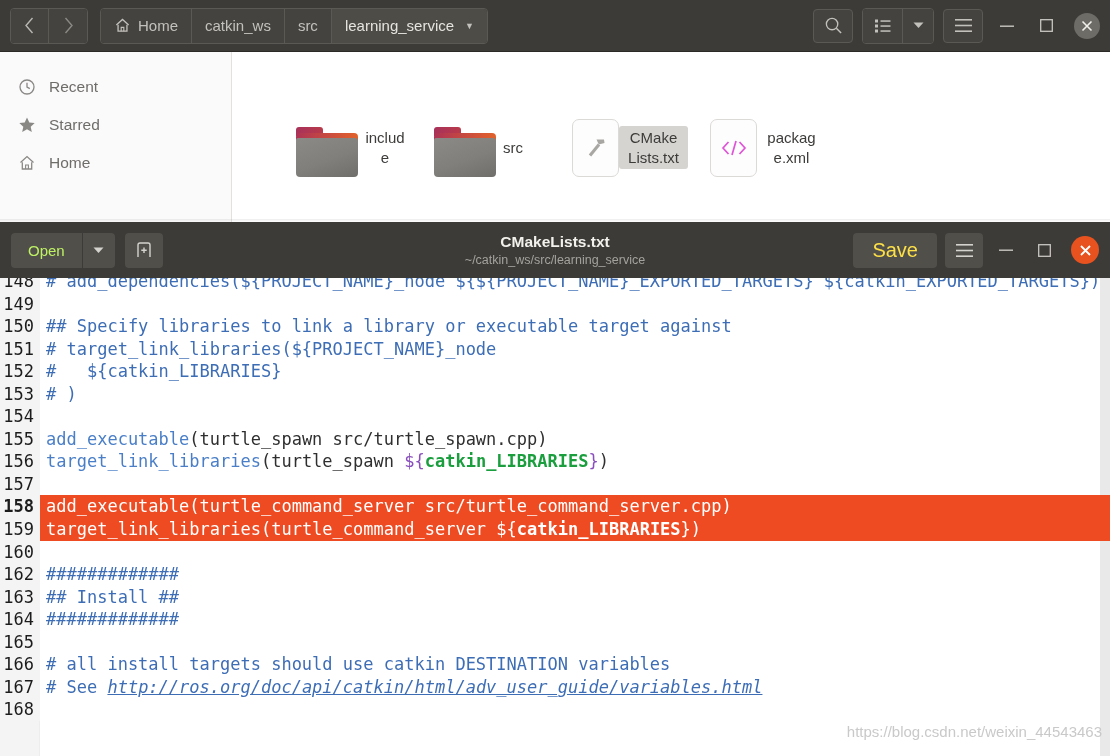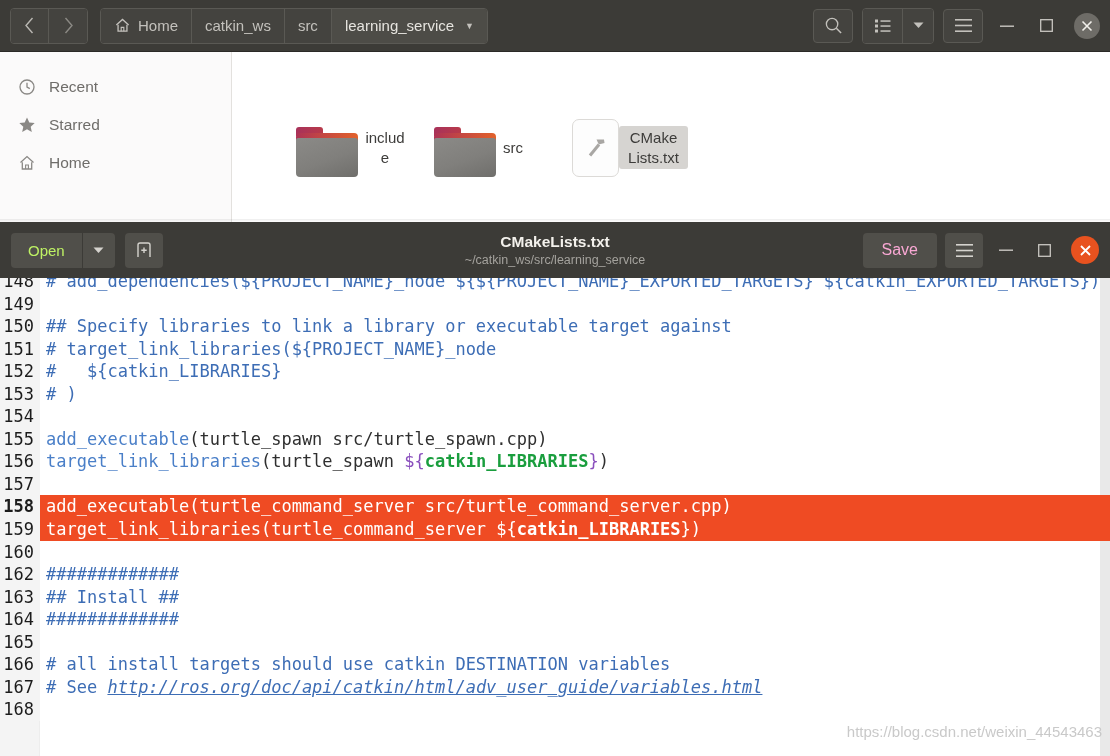--- a/index.html
+++ b/index.html
@@ -135,22 +135,22 @@
   }
   .ge-title-wrap {
     position: absolute; left: 0; right: 0; top: 0; height: 56px;
     display: flex; flex-direction: column; align-items: center;
     justify-content: center; pointer-events: none;
   }
   .ge-title { font-size: 15.5px; font-weight: bold; color: #f3f1ec; }
   .ge-subtitle { font-size: 12.5px; color: #a4a29d; margin-top: 2px; }
   .ge-right { margin-left: auto; display: flex; align-items: center; gap: 8px; z-index: 2; }
   .save-btn {
-    height: 35px; padding: 0 19px; background: #504f4a; color: #f9a8d4;
-    font-size: 16px; border-radius: 4px; display: flex;
+    height: 35px; padding: 0 19px; background: #504f4a; color: #fde047;
+    font-size: 20px; border-radius: 4px; display: flex;
     align-items: center; cursor: pointer;
   }
   .ham-btn {
     width: 38px; height: 35px; background: #504f4a; border-radius: 4px;
     display: flex; align-items: center; justify-content: center;
     color: #d5d3ce; cursor: pointer;
   }
   .ge-close {
     width: 28px; height: 28px; border-radius: 50%; background: #e8521f;
     color: #fff; display: flex; align-items: center; justify-content: center;
@@ -354,20 +354,32 @@
             <div class="docico">
               <svg width="28" height="28" viewBox="0 0 28 28">
                 <path d="M14.5 5.5 L22 5.5 L22.5 9 L16.8 10.5 Z" fill="#a9a7a4"></path>
                 <path d="M15.8 9.6 L18.2 11.6 L9.2 22.4 L6.8 20.4 Z" fill="#a9a7a4"></path>
               </svg>
             </div>
           </div>
           <div class="file-label">CMakeLists.txt</div>
         </div>
 
+        <div class="file-item">
+          <div class="file-ico">
+            <div class="docico">
+              <svg width="30" height="20" viewBox="0 0 30 20">
+                <path d="M9.5 4 L4 10 L9.5 16" fill="none" stroke="#e052d8" stroke-width="1.7"></path>
+                <path d="M17 3 L13 17" fill="none" stroke="#e052d8" stroke-width="1.7"></path>
+                <path d="M20.5 4 L26 10 L20.5 16" fill="none" stroke="#e052d8" stroke-width="1.7"></path>
+              </svg>
+            </div>
+          </div>
+          <div class="file-label">package.xml</div>
+        </div>
       </div>
     </div>
     <div class="fm-bottom-shadow"></div>
   </div>
 
   <div class="ge-window">
 
     <div class="ge-header">
       <div class="open-group">
         <div class="open-btn">Open</div>

